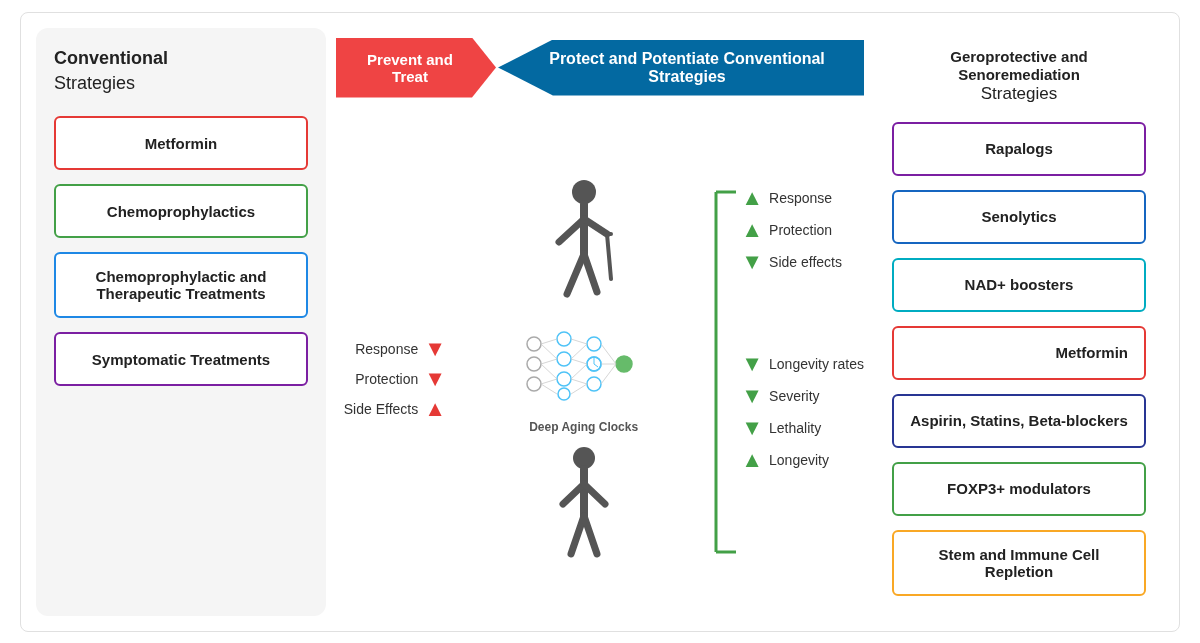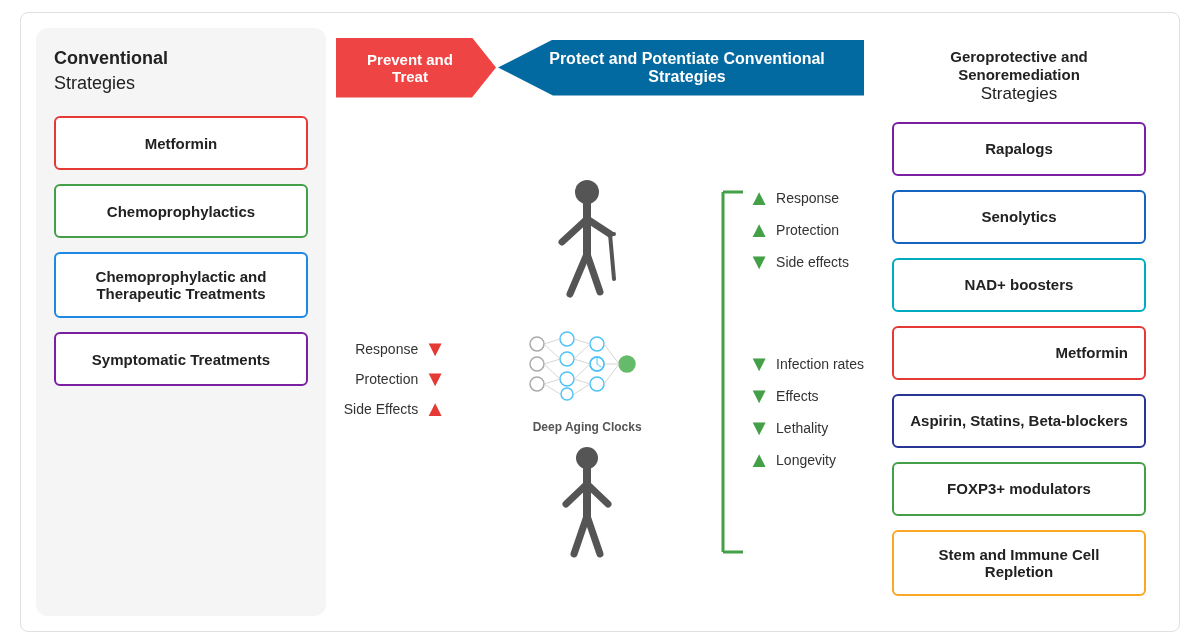--- a/index.html
+++ b/index.html
@@ -364,25 +364,25 @@
             <span class="arrow-icon arrow-up-green">▲</span>
             <span>Protection</span>
           </div>
           <div class="indicator-row">
             <span class="arrow-icon arrow-down-green">▼</span>
             <span>Side effects</span>
           </div>
           <div style="height: 60px;"></div>
           <div class="indicator-row">
             <span class="arrow-icon arrow-down-green">▼</span>
-            <span>Infection rates</span>
+            <span>Longevity rates</span>
           </div>
           <div class="indicator-row">
             <span class="arrow-icon arrow-down-green">▼</span>
-            <span>Effects</span>
+            <span>Severity</span>
           </div>
           <div class="indicator-row">
             <span class="arrow-icon arrow-down-green">▼</span>
             <span>Lethality</span>
           </div>
           <div class="indicator-row">
             <span class="arrow-icon arrow-up-green">▲</span>
             <span>Longevity</span>
           </div>
         </div>

